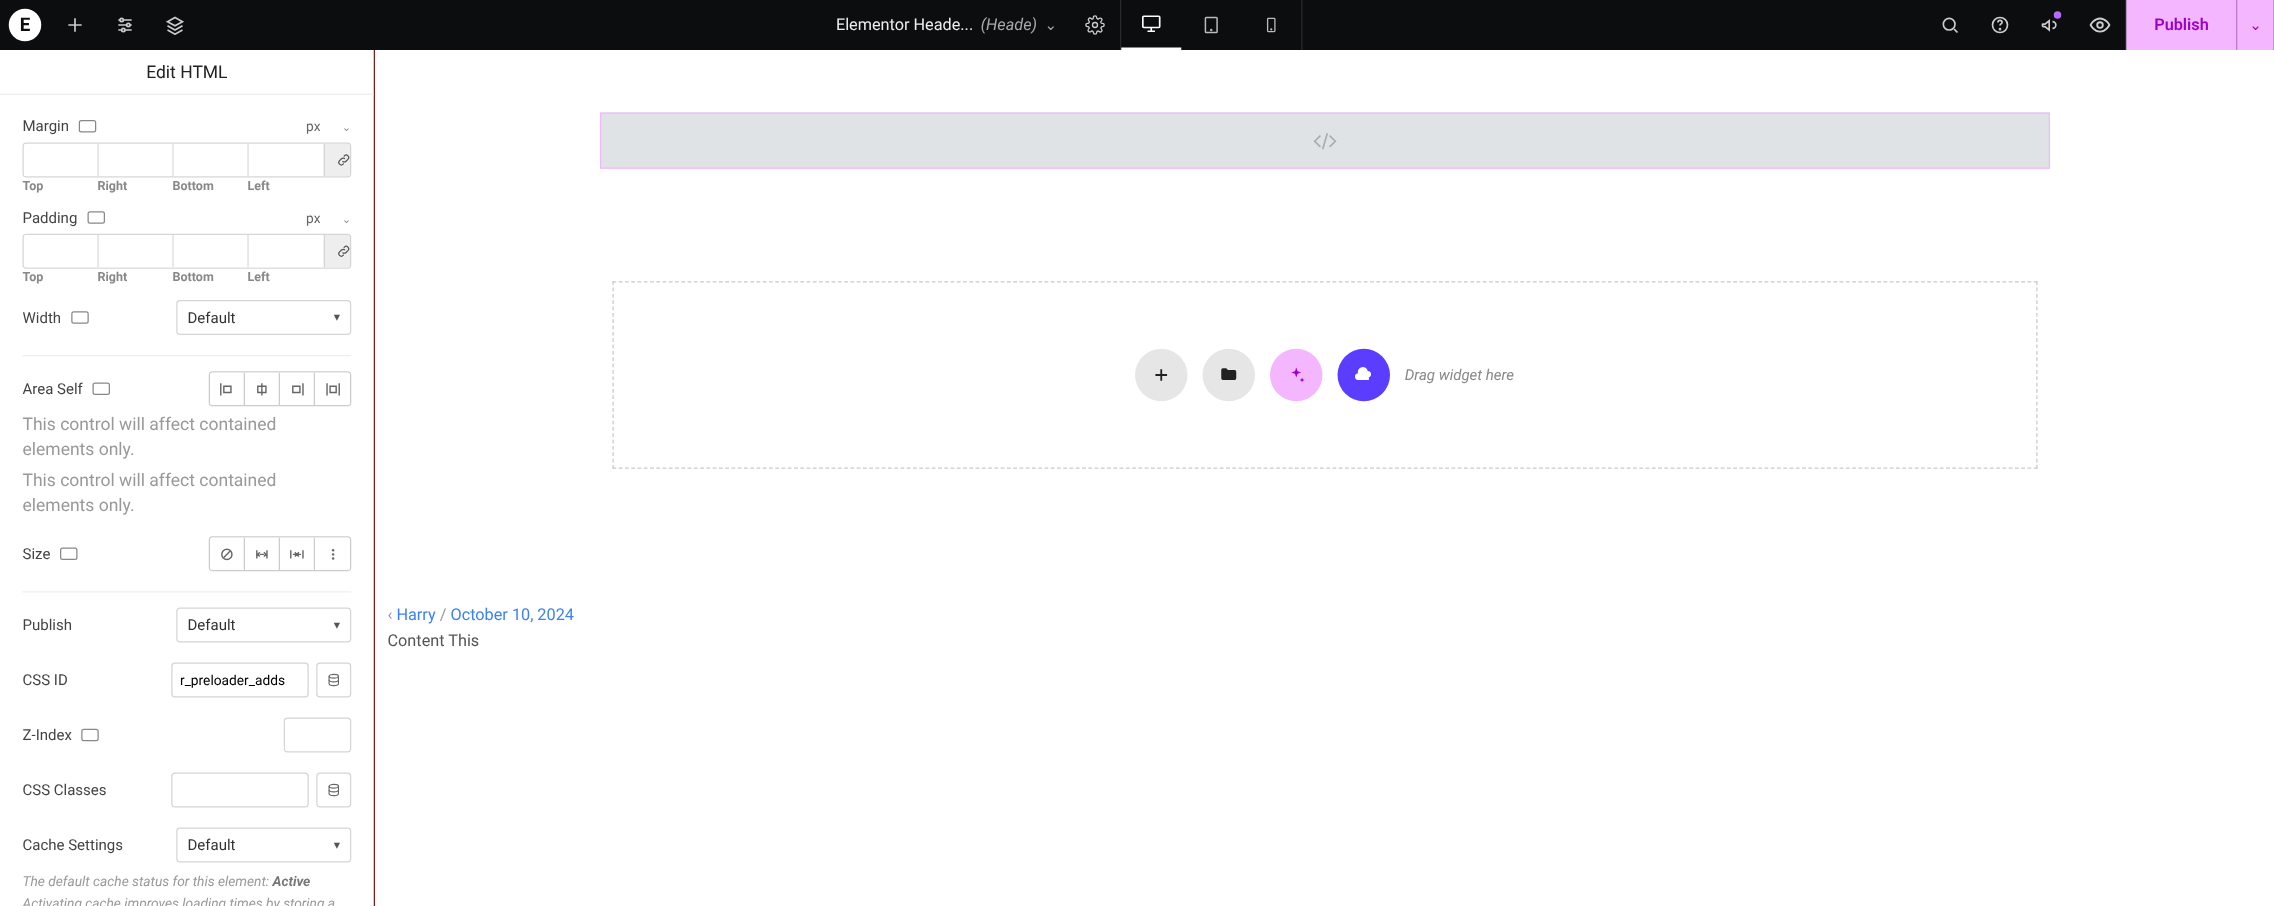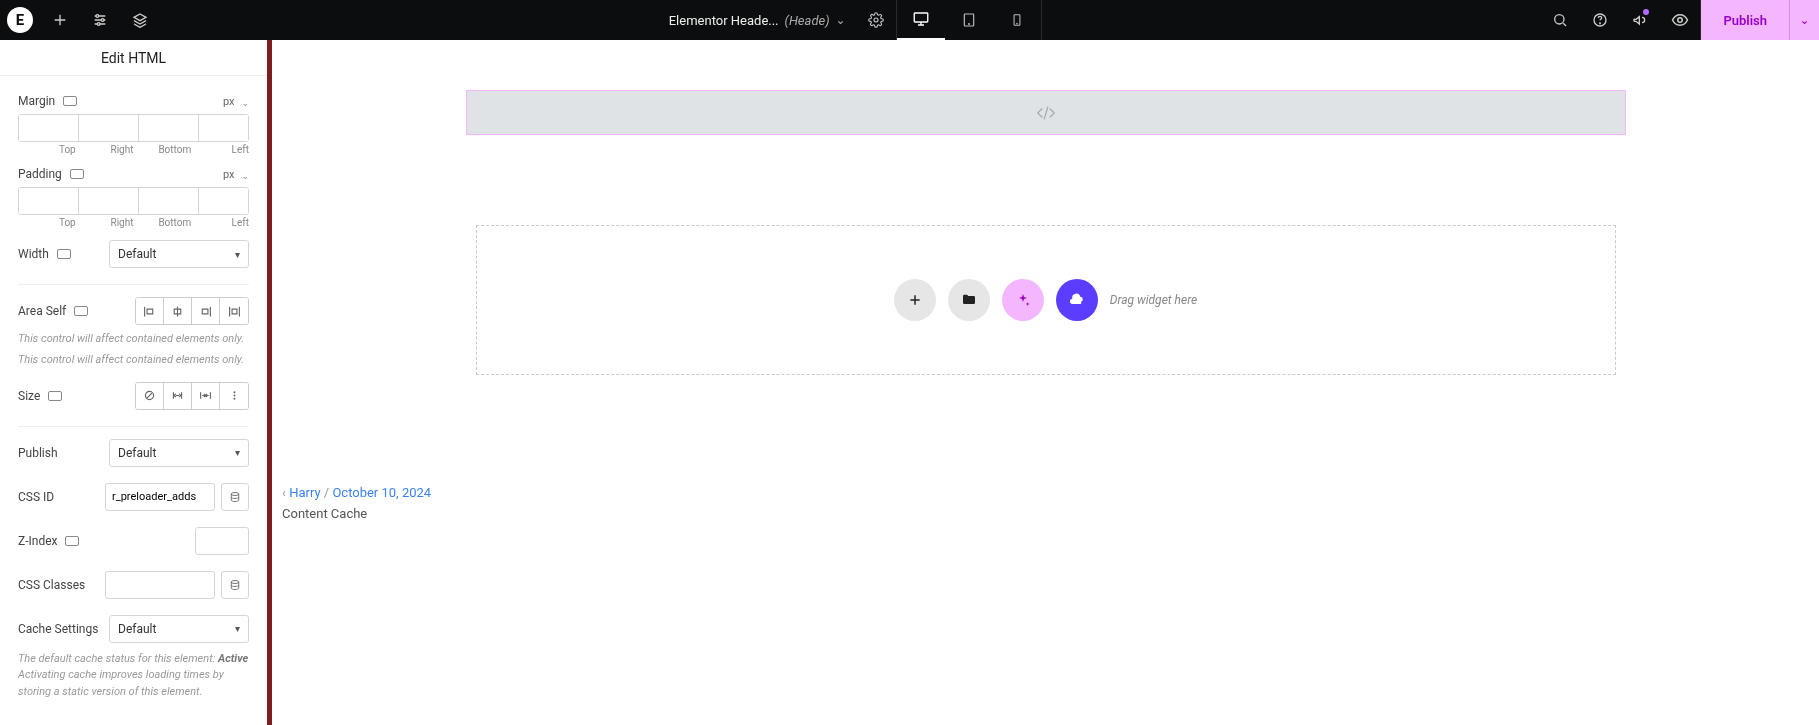--- a/index.html
+++ b/index.html
@@ -24,49 +24,49 @@
 .tb-right { display: flex; align-items: center; height: 100%; }
 .tb-ricon { width: 40px; height: 40px; display: flex; align-items: center; justify-content: center; color: #ccc; cursor: pointer; position: relative; }
 .tb-ricon .dot { position: absolute; top: 9px; right: 11px; width: 6px; height: 6px; border-radius: 50%; background: #b36bff; }
 .tb-publish { height: 40px; padding: 0 22px; background: #f3b6ff; color: #9b00c9; font-weight: 600; font-size: 13px; display: flex; align-items: center; cursor: pointer; border: none; }
 .tb-publish-drop { width: 30px; height: 40px; background: #f3b6ff; display: flex; align-items: center; justify-content: center; color: #9b00c9; cursor: pointer; border-left: 1px solid rgba(155,0,201,0.25); }
 
 
 .main { display: flex; height: calc(100% - 40px); }
 
 
-.sidebar { width: 272px; background: #fff; border-right: 5px solid #7f1d1d; display: flex; flex-direction: column; }
+.sidebar { width: 300px; background: #fff; border-right: 1px solid #7f1d1d; display: flex; flex-direction: column; }
 .sb-title { height: 36px; display: flex; align-items: center; justify-content: center; font-size: 14px; color: #222; border-bottom: 1px solid #eee; font-weight: 400; }
 .sb-body { flex: 1; overflow-y: auto; padding: 6px 18px 40px; font-size: 12px; color: #555; }
 
 .ctrl-row { display: flex; align-items: center; justify-content: space-between; margin-top: 12px; }
 .ctrl-label { display: flex; align-items: center; gap: 8px; font-size: 12px; color: #444; }
 .ctrl-label .resp { width: 14px; height: 10px; border: 1px solid #888; border-radius: 2px; display: inline-block; }
-.unit { font-size: 11px; color: #666; display: flex; align-items: flex-end; gap: 7px; cursor: pointer; }
+.unit { font-size: 11px; color: #666; display: flex; align-items: flex-end; gap: 17px; cursor: pointer; }
 .unit .uchev { font-size: 9px; color: #888; }
 
 .dim-inputs { display: flex; margin-top: 6px; border: 1px solid #d5d5d5; border-radius: 3px; overflow: hidden; height: 28px; }
 .dim-inputs input { width: 60px; border: none; border-right: 1px solid #d5d5d5; font-size: 11px; padding: 0 4px; outline: none; }
 .dim-inputs input:last-of-type { border-right: none; }
 .dim-link { width: 30px; background: #eee; display: flex; align-items: center; justify-content: center; cursor: pointer; border-left: 1px solid #d5d5d5; flex-shrink: 0; }
 .dim-link svg { width: 12px; height: 12px; stroke: #555; }
 .dim-labels { display: flex; margin-top: 2px; }
-.dim-labels span { width: 60px; text-align: right; font-size: 10px; color: #888; }
+.dim-labels span { width: 60px; text-align: left; font-size: 10px; color: #888; font-weight: bold; }
 
 .select { width: 140px; height: 28px; border: 1px solid #d5d5d5; border-radius: 3px; font-size: 12px; padding: 0 8px; display: flex; align-items: center; justify-content: space-between; background: #fff; cursor: pointer; color: #333; }
 .select .schev { font-size: 10px; color: #555; }
 
 .divider { height: 1px; background: #eee; margin: 16px 0 4px; }
 
 .btn-grp { display: flex; height: 28px; border: 1px solid #ccc; border-radius: 3px; overflow: hidden; }
 .btn-grp .btn { width: 28px; display: flex; align-items: center; justify-content: center; border-right: 1px solid #ccc; cursor: pointer; background: #fff; }
 .btn-grp .btn:last-child { border-right: none; }
 .btn-grp .btn svg { width: 13px; height: 13px; }
 
-.help-text { font-size: 11px; font-style: italic; color: #999; margin-top: 6px; line-height: 1.4; }
+.help-text { font-size: 14px; color: #999; margin-top: 6px; line-height: 1.4; }
 
 .text-input { width: 110px; height: 28px; border: 1px solid #d5d5d5; border-radius: 3px; font-size: 11px; padding: 0 6px; outline: none; }
 .text-input.sm { width: 54px; }
 .field-row { display: flex; align-items: center; gap: 6px; }
 .dyn-btn { width: 28px; height: 28px; border: 1px solid #d5d5d5; border-radius: 3px; display: flex; align-items: center; justify-content: center; cursor: pointer; background: #fff; }
 .dyn-btn svg { width: 12px; height: 12px; }
 
 .cache-text { font-size: 11px; font-style: italic; color: #999; margin-top: 8px; line-height: 1.5; }
 .cache-text b { color: #777; font-weight: 700; font-style: italic; }
 
@@ -426,16 +426,16 @@
               </svg>
           </div>
         </div>
         <div class="dz-text">Drag widget here</div>
       </div>
     </div>
     <div class="page-meta">
       <div class="author-line">
         <span>‹ </span><a href="#">Harry</a><span> / </span><a href="#">October 10, 2024</a>
       </div>
-      <div class="content-area">Content Cache</div>
+      <div class="content-area">Content This</div>
     </div>
   </div>
 </div>
 
 </body></html>

